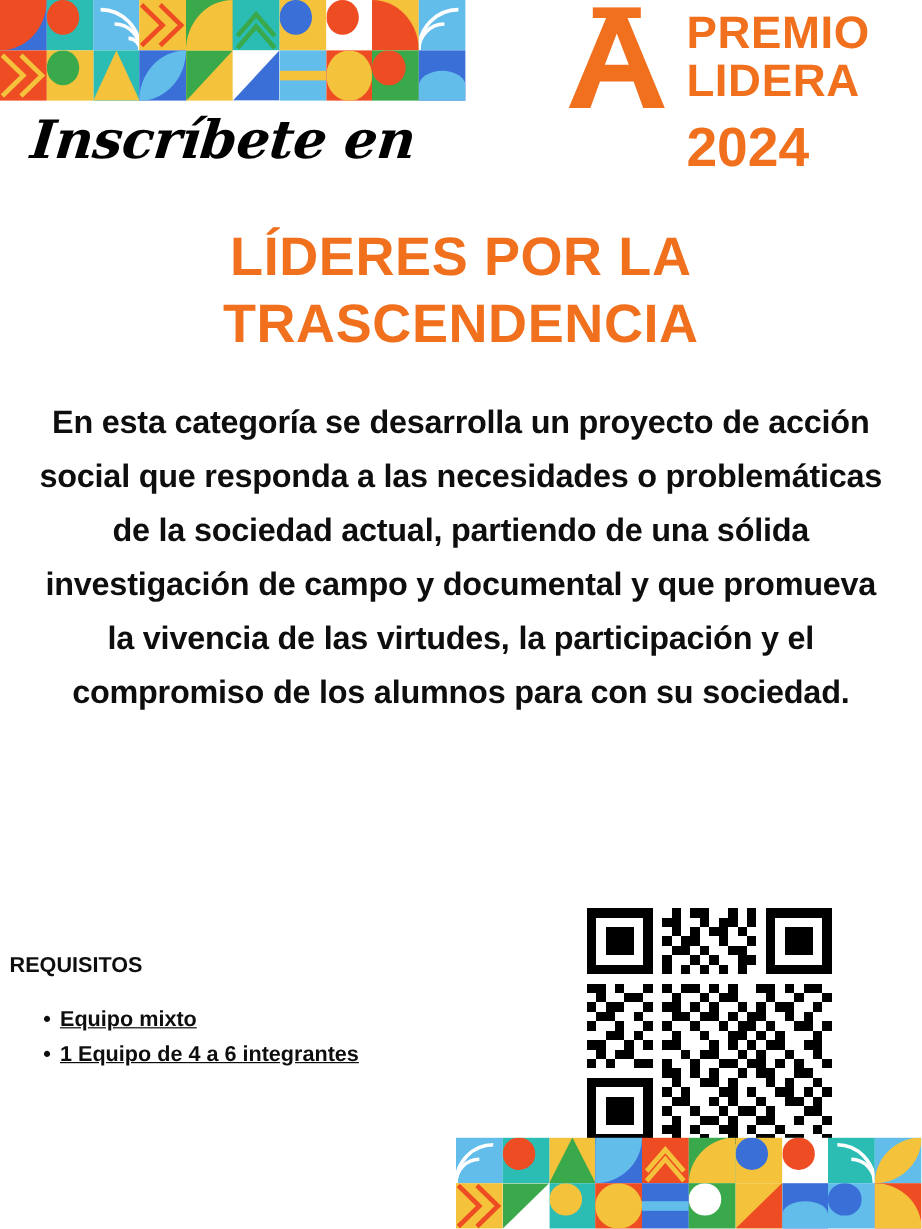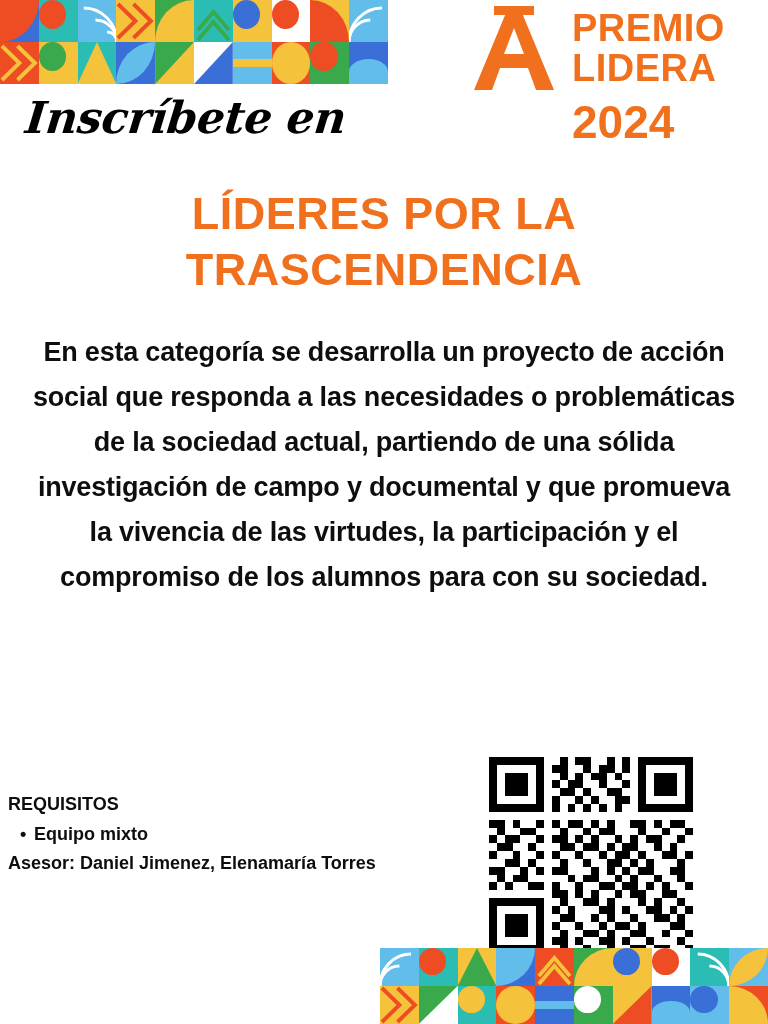--- a/index.html
+++ b/index.html
@@ -145,22 +145,23 @@
     width: 400px;
     color: #0e0e0e;
     font-family: "Liberation Sans", sans-serif;
     font-weight: bold;
     font-size: 18px;
     line-height: 29px;
   }
   #requirements .req-heading { margin: 0 0 1px 0; }
   #requirements ul {
     list-style: none;
-    margin: 0;
+    margin: 16px;
     padding: 0 0 0 26px;
+    text-decoration: underline;
   }
   #requirements li { position: relative; }
   #requirements li::before {
     content: "•";
     position: absolute;
     left: -14px;
   }
   #advisor-line {
     margin-top: 0;
     font-weight: bold;
@@ -288,22 +289,22 @@
 <div id="invite-script">Inscríbete en</div>
 
 <div id="category-title">LÍDERES POR LA TRASCENDENCIA</div>
 
 <div id="body-copy">En esta categoría se desarrolla un proyecto de acción social que responda a las necesidades o problemáticas de la sociedad actual, partiendo de una sólida investigación de campo y documental y que promueva la vivencia de las virtudes, la participación y el compromiso de los alumnos para con su sociedad.</div>
 
 <div id="requirements">
   <p class="req-heading">REQUISITOS</p>
   <ul>
     <li>Equipo mixto</li>
+    <li>1 Equipo de 4 a 6 integrantes</li>
   </ul>
-  <p id="advisor-line">Asesor: Daniel Jimenez, Elenamaría Torres</p>
 </div>
 
 <div id="qr-code">
   <svg width="228" height="212" viewBox="0 0 29 27" shape-rendering="crispEdges">
     <rect width="29" height="27" fill="#ffffff"></rect>
     <g fill="#000000">
 
       <rect x="1" y="1" width="7" height="1"></rect>
         <rect x="1" y="7" width="7" height="1"></rect>
       <rect x="1" y="1" width="1" height="7"></rect>

